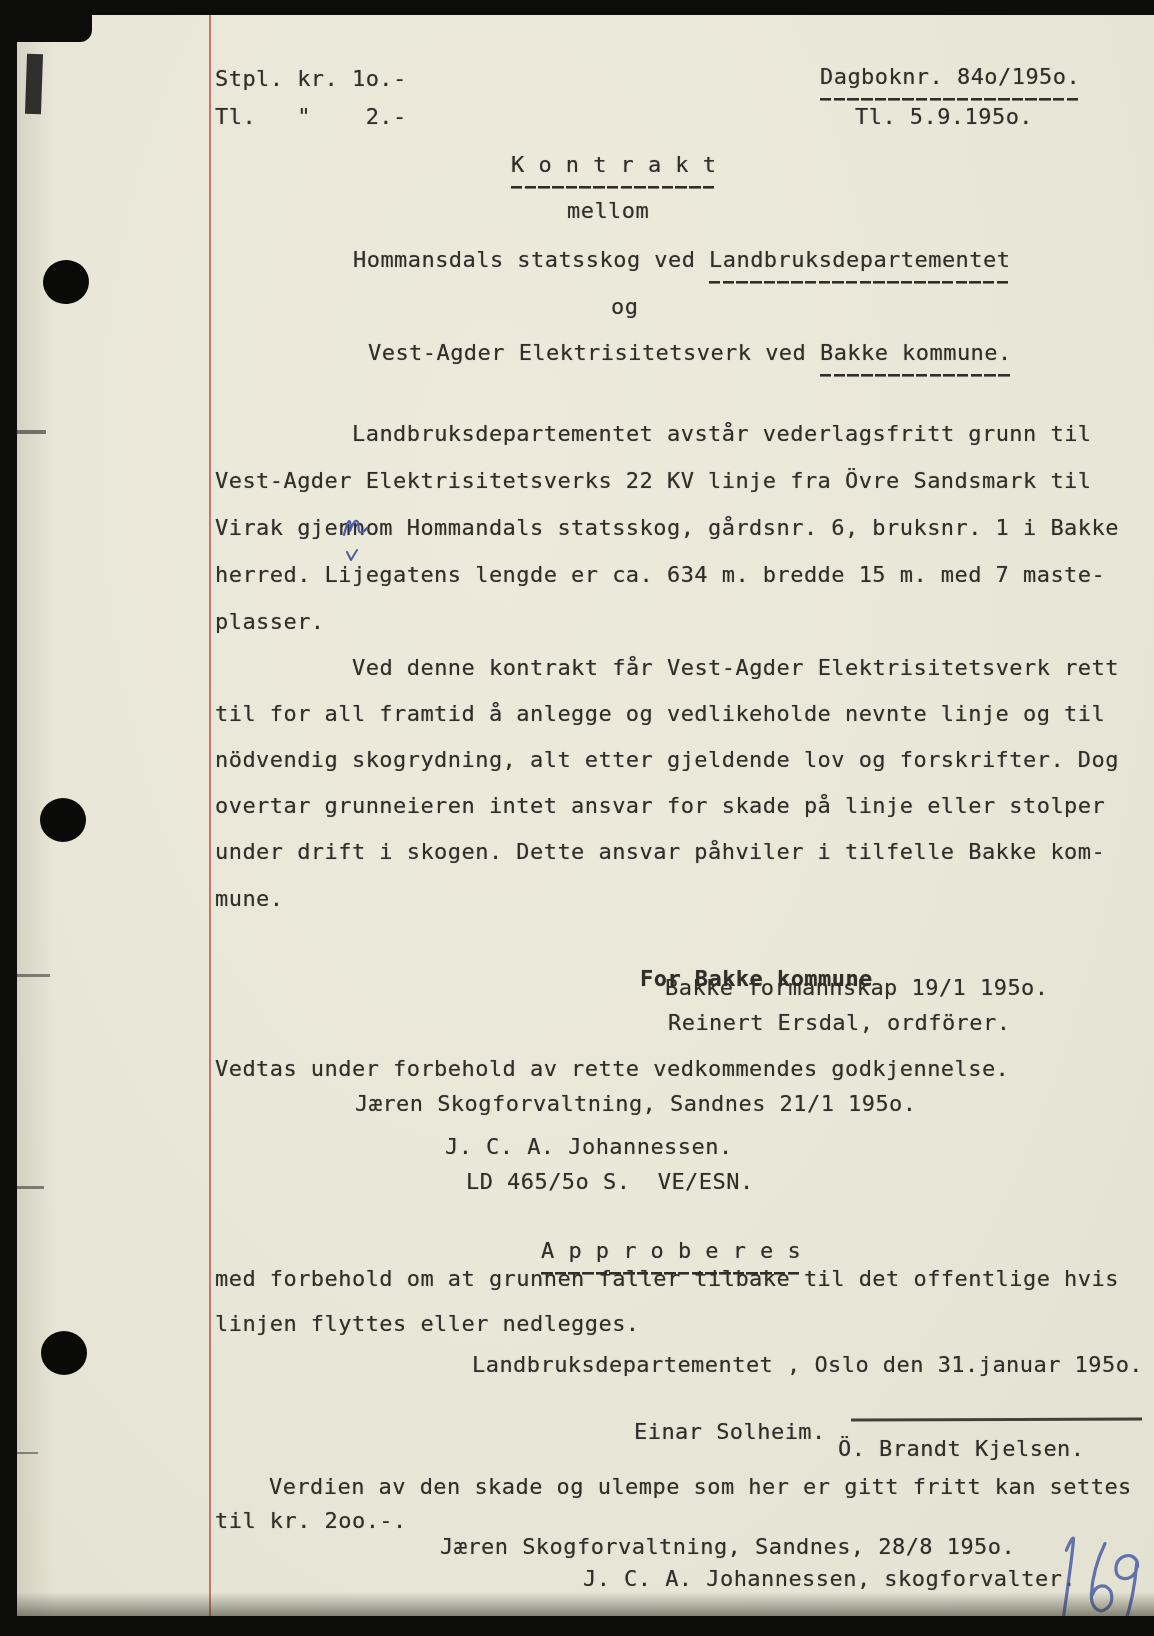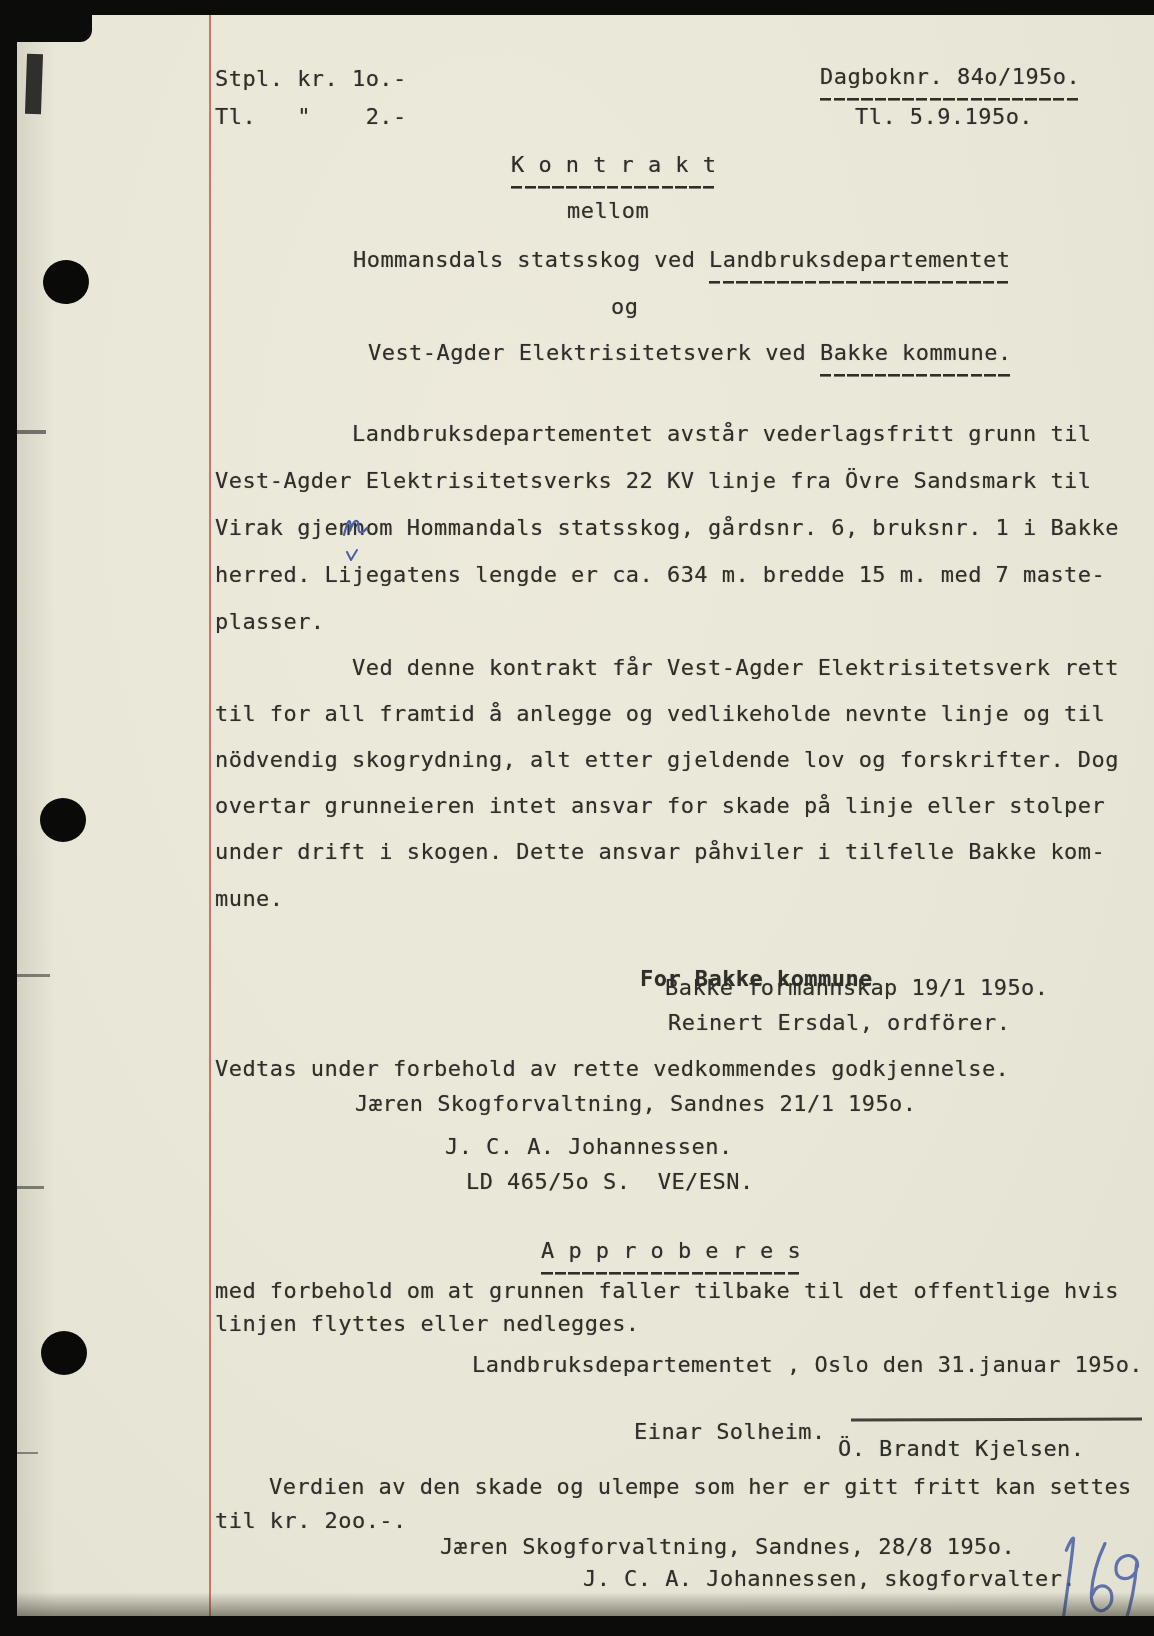--- a/index.html
+++ b/index.html
@@ -102,21 +102,21 @@
       <div class="tline" style="left: 215px; top: 839px;"><span>under drift i skogen. Dette ansvar påhviler i tilfelle Bakke kom-</span></div>
       <div class="tline" style="left: 215px; top: 886px;"><span>mune.</span></div>
       <div class="tline" style="left: 640px; top: 966px; font-weight: bold;"><span>For Bakke kommune</span></div>
       <div class="tline" style="left: 665px; top: 975px;"><span>Bakke formannskap 19/1 195o.</span></div>
       <div class="tline" style="left: 668px; top: 1010px;"><span>Reinert Ersdal, ordförer.</span></div>
       <div class="tline" style="left: 215px; top: 1056px;"><span>Vedtas under forbehold av rette vedkommendes godkjennelse.</span></div>
       <div class="tline" style="left: 327px; top: 1091px; margin-left: 28px;"><span>Jæren Skogforvaltning, Sandnes 21/1 195o.</span></div>
       <div class="tline" style="left: 445px; top: 1134px;"><span>J. C. A. Johannessen.</span></div>
       <div class="tline" style="left: 466px; top: 1169px;"><span>LD 465/5o S.  VE/ESN.</span></div>
       <div class="tline" style="left: 541px; top: 1214px; margin-top: 24px;"><span class="u">A p p r o b e r e s</span></div>
-      <div class="tline" style="left: 215px; top: 1266px; margin-top: 12px;"><span>med forbehold om at grunnen faller tilbake til det offentlige hvis</span></div>
+      <div class="tline" style="left: 215px; top: 1266px;"><span>med forbehold om at grunnen faller tilbake til det offentlige hvis</span></div>
       <div class="tline" style="left: 215px; top: 1311px;"><span>linjen flyttes eller nedlegges.</span></div>
       <div class="tline" style="left: 472px; top: 1352px;"><span>Landbruksdepartementet , Oslo den 31.januar 195o.</span></div>
       <div class="tline" style="left: 634px; top: 1419px;"><span>Einar Solheim.</span></div>
       <div class="tline" style="left: 838px; top: 1436px;"><span>Ö. Brandt Kjelsen.</span></div>
       <div class="tline" style="left: 269px; top: 1474px;"><span>Verdien av den skade og ulempe som her er gitt fritt kan settes</span></div>
       <div class="tline" style="left: 215px; top: 1508px;"><span>til kr. 2oo.-.</span></div>
       <div class="tline" style="left: 440px; top: 1534px;"><span>Jæren Skogforvaltning, Sandnes, 28/8 195o.</span></div>
       <div class="tline" style="left: 583px; top: 1566px;"><span>J. C. A. Johannessen, skogforvalter.</span></div>
     </div>
 

